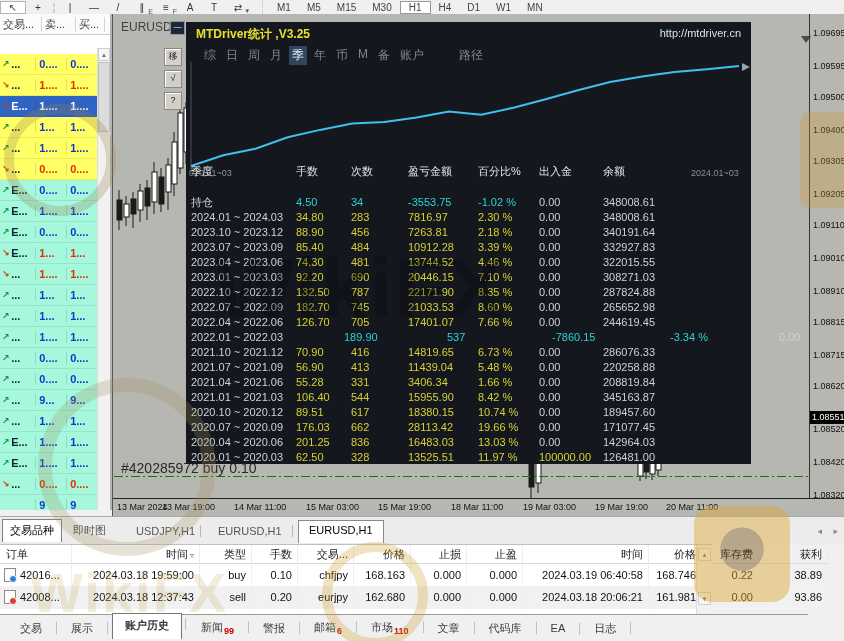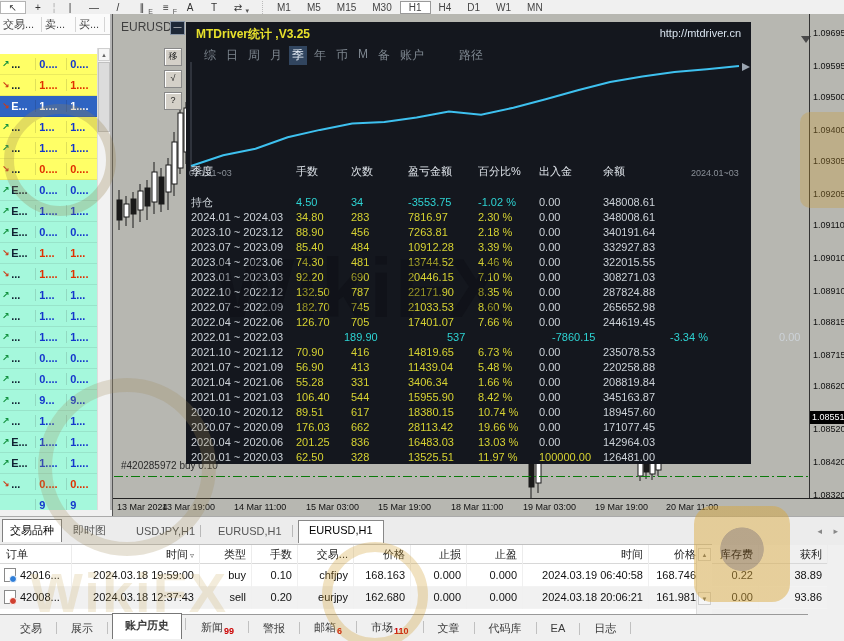--- a/index.html
+++ b/index.html
@@ -45,21 +45,21 @@
   .pax{position:absolute;left:700px;width:44px;font-size:9px;color:#111;transform:translateY(-5px);}
   #cur-price{position:absolute;left:697px;width:40px;height:13px;background:#000;color:#fff;font-size:9px;
     line-height:13px;padding-left:2px;}
   #xaxis{position:absolute;left:0;top:484px;width:732px;height:18px;border-top:1px solid #222;}
   .xlab{position:absolute;top:3px;font-size:9px;color:#111;white-space:nowrap;}
   #sym-label{position:absolute;left:8px;top:6px;font-size:12px;color:#3f3f3f;}
   #min-btn{position:absolute;left:57px;top:7px;width:13px;height:12px;background:#1d2736;border:1px solid #8a96a6;
     color:#fff;font-size:8px;line-height:10px;text-align:center;}
   .panel-btn{position:absolute;left:51px;width:16px;height:16px;background:#d4d0c8;border:1px solid #888;
     box-shadow:inset 1px 1px 0 #fff;font-size:9px;color:#222;text-align:center;line-height:15px;}
-  #order-label{position:absolute;left:8px;top:446px;font-size:10px;color:#2a2a2a;}
+  #order-label{position:absolute;left:8px;top:446px;font-size:14px;color:#2a2a2a;}
   #order-line{position:absolute;left:1px;top:462px;width:695px;height:1px;
     background:repeating-linear-gradient(90deg,#0a7a0a 0 9px,transparent 9px 12px,#0a7a0a 12px 14px,transparent 14px 17px);}
   #scroll-marker{position:absolute;left:688px;top:22px;width:0;height:0;
     border-left:5px solid transparent;border-right:5px solid transparent;border-top:7px solid #4a4a4a;}
   
   #stats{position:absolute;left:73px;top:8px;width:565px;height:442px;background:#14171e;z-index:3;}
   #stats-title{position:absolute;left:10px;top:4px;color:#e8e12c;font-size:12px;font-weight:bold;}
   #stats-url{position:absolute;right:10px;top:5px;color:#d7e2ee;font-size:11px;}
   #stats-menu{position:absolute;left:0;top:24px;height:18px;width:565px;}
   .mi{position:absolute;top:0;color:#7e8790;font-size:12px;padding:1px 3px;}
@@ -603,21 +603,21 @@
             <span class="v-w">227218.38</span>
           </div>
 
           <div class="strow" style="position:relative;">
             <span class="v-w">2021.10 ~ 2021.12</span>
             <span class="v-y">70.90</span>
             <span class="v-y">416</span>
             <span class="v-y">14819.65</span>
             <span class="v-y">6.73 %</span>
             <span class="v-w">0.00</span>
-            <span class="v-w">235078.53</span>
+            <span class="v-w">286076.33</span>
           </div>
 
           <div class="strow" style="position:relative;">
             <span class="v-w">2021.07 ~ 2021.09</span>
             <span class="v-y">56.90</span>
             <span class="v-y">413</span>
             <span class="v-y">11439.04</span>
             <span class="v-y">5.48 %</span>
             <span class="v-w">0.00</span>
             <span class="v-w">220258.88</span>

